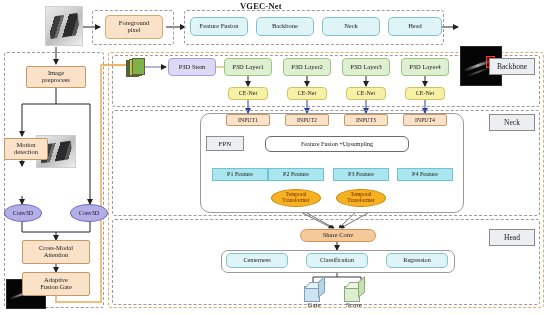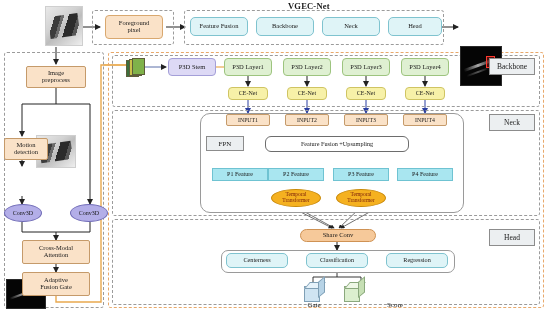--- a/index.html
+++ b/index.html
@@ -46,21 +46,21 @@
   .darkphoto .redbox{position:absolute;right:16%;top:24%;width:16%;height:26%;
          border:1px solid #ff3a2f;background:rgba(255,40,30,.30);}
 
   .tensor{position:absolute;}
   .tensor .layer{position:absolute;width:11px;height:15px;border:1px solid #5d5d3a;}
 
   .cube{position:absolute;}
   .cube .face{position:absolute;}
 
   .label{position:absolute;font-size:7px;color:#111;text-align:center;}
-  .title{position:absolute;font-size:8.5px;font-weight:bold;letter-spacing:.2px;margin-left:48px;}
+  .title{position:absolute;font-size:8.5px;font-weight:bold;letter-spacing:.2px;}
 </style>
 </head>
 <body>
 
 <div id="stage">
 
   <svg id="wires" viewBox="0 0 550 315">
     <defs>
       <marker id="ah" markerWidth="6" markerHeight="6" refX="5" refY="3" orient="auto">
         <path d="M0,0 L6,3 L0,6 z" fill="#222"></path>
@@ -320,19 +320,19 @@
     <div class="face" style="left:0;top:0;width:14px;height:5px;background:#e6f2fa;border:1px solid #7f9fb5;transform:skewX(-40deg);transform-origin:bottom left;"></div>
     <div class="face" style="left:14px;top:0px;width:5px;height:14px;background:#b7d3e6;border:1px solid #7f9fb5;transform:skewY(-40deg);transform-origin:top left;"></div>
   </div>
   <div class="label" style="left:301px;top:301px;width:26px;">Gate</div>
 
   <div class="cube" style="left:344px;top:282px;width:20px;height:18px;">
     <div class="face" style="left:0;top:4px;width:14px;height:14px;background:#dcefcf;border:1px solid #8aa87d;"></div>
     <div class="face" style="left:0;top:0;width:14px;height:5px;background:#eef7e6;border:1px solid #8aa87d;transform:skewX(-40deg);transform-origin:bottom left;"></div>
     <div class="face" style="left:14px;top:0px;width:5px;height:14px;background:#c6dfb4;border:1px solid #8aa87d;transform:skewY(-40deg);transform-origin:top left;"></div>
   </div>
-  <div class="label" style="left:341px;top:301px;width:26px;margin-left:41px;">Score</div>
+  <div class="label" style="left:341px;top:301px;width:26px;">Score</div>
 
   <div class="tag" style="left:489px;top:229px;width:46px;height:17px;">
     <span>Head</span>
   </div>
 
 </div>
 
 </body></html>

